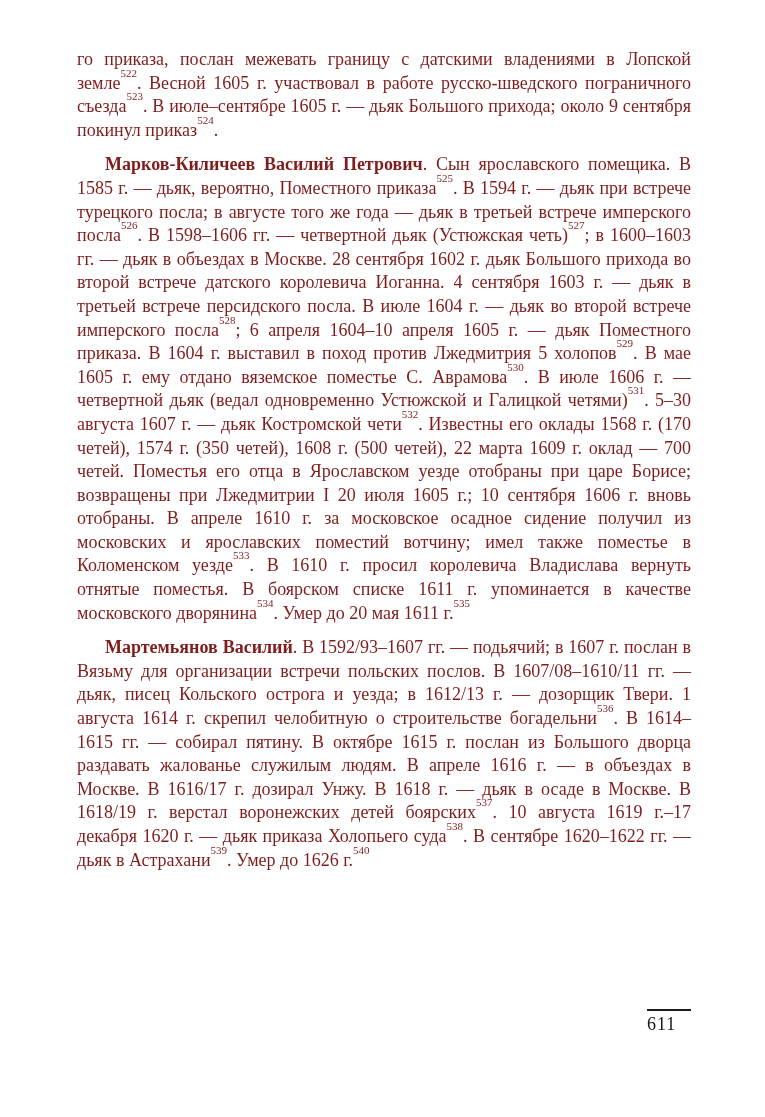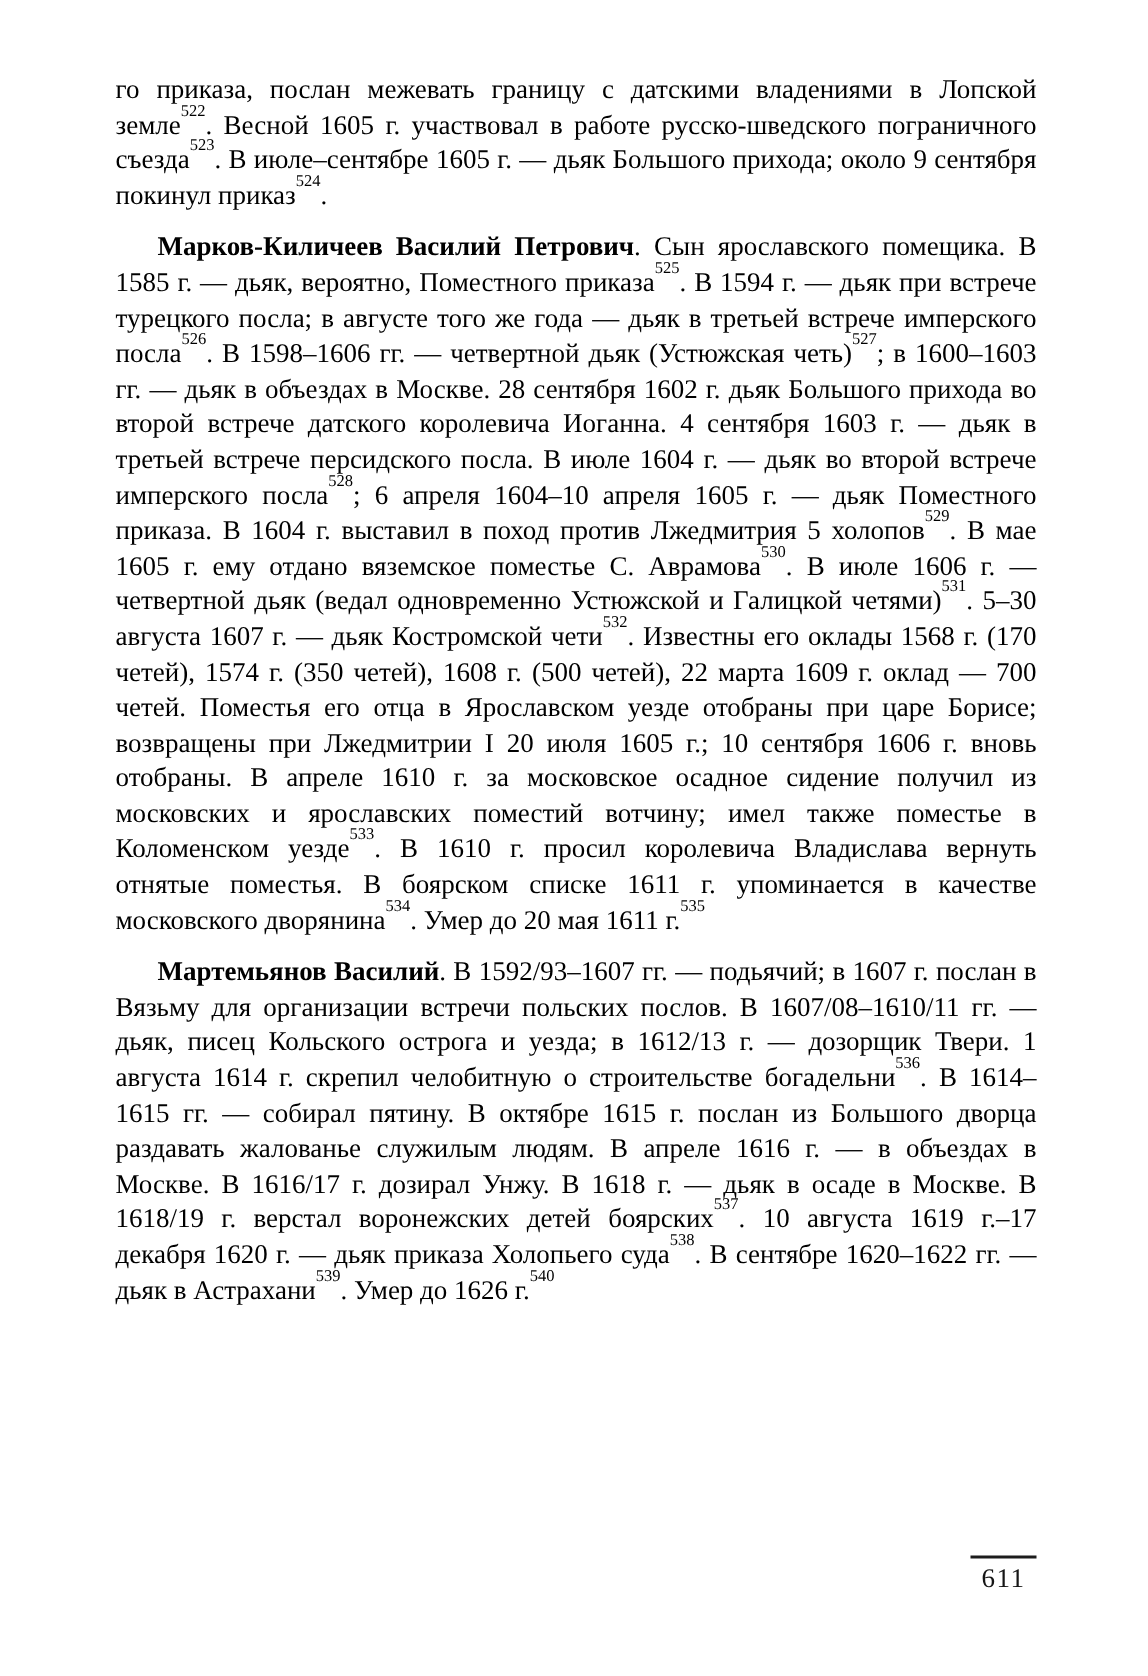--- a/index.html
+++ b/index.html
@@ -11,39 +11,38 @@
     overflow: hidden;
     font-family: "Liberation Serif", "DejaVu Serif", serif;
   }
   .content {
     position: absolute;
     left: 77px;
     top: 48px;
     width: 614px;
     font-size: 18px;
     line-height: 23.6px;
-    color: #000000;
+    color: #7f1d1d;
     text-align: justify;
   }
   .para { margin: 0; }
   .para + .para { margin-top: 11px; }
   .para.indent { text-indent: 28px; }
   .para b { font-weight: bold; margin-top: 24px; }
   .para sup {
     font-size: 11px;
     line-height: 0;
     position: relative;
     top: -5px;
   }
   .footer {
     position: absolute;
     right: 74px;
-    top: 1037px;
+    top: 1009px;
     width: 44px;
-    text-align: center;
   }
   .footer-rule {
     border-top: 2px solid #1c1c1c;
     width: 44px;
     height: 0;
     margin: 0 0 3px 0;
   }
   .page-number {
     font-size: 18px;
     color: #161616;

